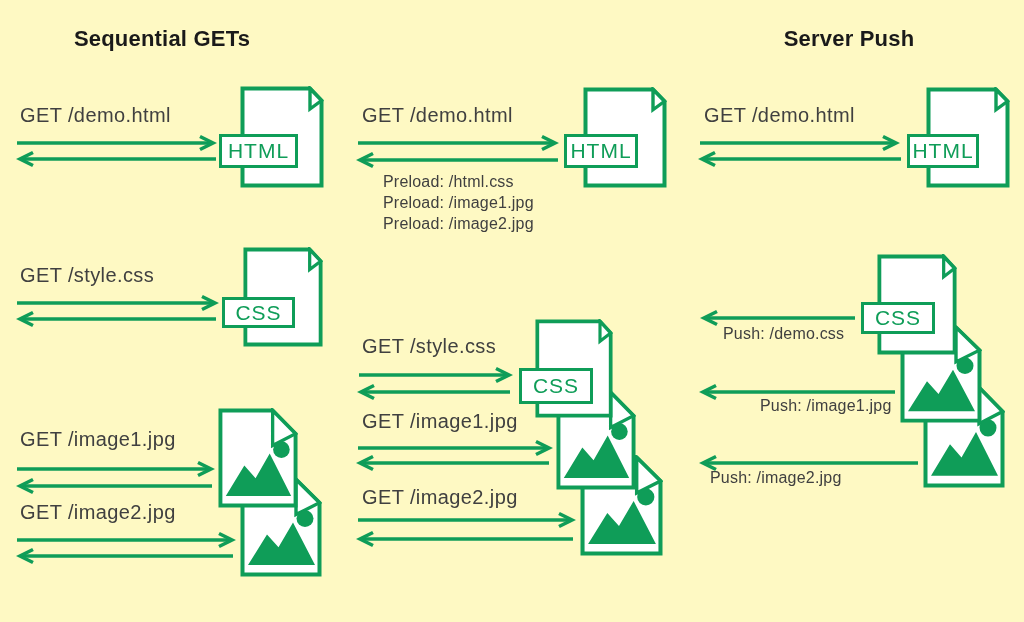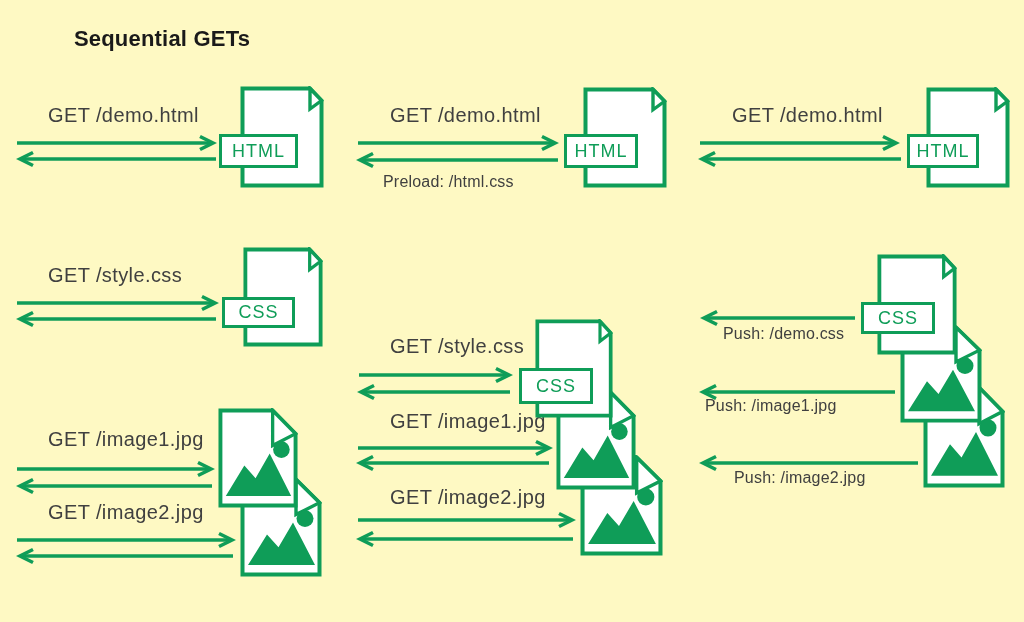--- a/index.html
+++ b/index.html
@@ -11,36 +11,36 @@
   .canvas{
     position:relative;width:1024px;height:622px;background:#fef9c3;
     font-family:Liberation Sans, sans-serif;overflow:hidden;
   }
   .title{
     position:absolute;text-align:center;font-weight:700;font-size:22px;
     color:var(--heading);white-space:nowrap;letter-spacing:.2px;
   }
   .req{
     position:absolute;font-size:20px;color:var(--text);
-    white-space:nowrap;letter-spacing:.4px;margin-left:28px;
+    white-space:nowrap;letter-spacing:.4px;
   }
   .hint{
     position:absolute;font-size:16px;color:var(--text);
     white-space:nowrap;letter-spacing:.2px;
   }
   .arrow{position:absolute;color:var(--green);}
   .arrow line,.arrow polyline{
     stroke:var(--green);stroke-width:3.6;fill:none;stroke-linejoin:miter;
   }
   .doc{position:absolute;color:var(--green);}
   .filelabel{
     position:absolute;box-sizing:border-box;background:#ffffff;
     border:3.5px solid var(--green);color:var(--green);
     display:flex;align-items:center;justify-content:center;
-    font-size:18px;letter-spacing:1px;white-space:nowrap;
+    font-size:21px;letter-spacing:1px;white-space:nowrap;
   }
 </style>
 </head>
 <body>
 
 <svg width="0" height="0" style="position:absolute" aria-hidden="true">
   <defs>
     <symbol id="sym-doc" viewBox="0 0 84 102" preserveAspectRatio="none">
       <path d="M2.5 2.5 H70 L81.5 14.5 V99.5 H2.5 Z" fill="#ffffff" stroke="currentColor" stroke-width="4" stroke-linejoin="miter"></path>
       <path d="M70 2.5 V23 L81.5 14.5 Z" fill="#ffffff" stroke="currentColor" stroke-width="3.4" stroke-linejoin="miter"></path>
@@ -121,20 +121,22 @@
   <svg class="arrow" style="left:356px;top:151px" width="202" height="18">
     <line x1="5" y1="9" x2="202" y2="9"></line>
       <polyline points="17,2.5 4,9 17,15.5"></polyline>
   </svg>
   <svg class="doc" style="left:583px;top:87px;z-index:5" width="84" height="101">
       <use href="#sym-doc"></use>
     </svg>
   <div class="filelabel" style="left:564px;top:134px;width:74px;height:34px;z-index:6">HTML</div>
 
   <div class="hint" style="left:383px;top:173px">Preload: /html.css</div>
+  <div class="hint" style="left:383px;top:194px">Preload: /image1.jpg</div>
+  <div class="hint" style="left:383px;top:215px">Preload: /image2.jpg</div>
 
   <div class="req" style="left:362px;top:335px">GET /style.css</div>
   <svg class="arrow" style="left:359px;top:366px" width="154" height="18">
     <line x1="0" y1="9" x2="148" y2="9"></line>
       <polyline points="137,2.5 150,9 137,15.5"></polyline>
   </svg>
   <svg class="arrow" style="left:357px;top:383px" width="153" height="18">
     <line x1="5" y1="9" x2="153" y2="9"></line>
       <polyline points="17,2.5 4,9 17,15.5"></polyline>
   </svg>
@@ -162,20 +164,21 @@
       <polyline points="201,2.5 214,9 201,15.5"></polyline>
   </svg>
   <svg class="arrow" style="left:356px;top:530px" width="217" height="18">
     <line x1="5" y1="9" x2="217" y2="9"></line>
       <polyline points="17,2.5 4,9 17,15.5"></polyline>
   </svg>
   <svg class="doc" style="left:580px;top:455px;z-index:10" width="83" height="101">
       <use href="#sym-imgdoc"></use>
     </svg>
 
+  <div class="title" style="left:720px;top:26px;width:258px">Server Push</div>
 
   <div class="req" style="left:704px;top:104px">GET /demo.html</div>
   <svg class="arrow" style="left:700px;top:134px" width="200" height="18">
     <line x1="0" y1="9" x2="194" y2="9"></line>
       <polyline points="183,2.5 196,9 183,15.5"></polyline>
   </svg>
   <svg class="arrow" style="left:698px;top:150px" width="203" height="18">
     <line x1="5" y1="9" x2="203" y2="9"></line>
       <polyline points="17,2.5 4,9 17,15.5"></polyline>
   </svg>
@@ -191,27 +194,27 @@
   <div class="hint" style="left:723px;top:325px">Push: /demo.css</div>
   <svg class="doc" style="left:877px;top:254px;z-index:30" width="80" height="101">
       <use href="#sym-doc"></use>
     </svg>
   <div class="filelabel" style="left:861px;top:302px;width:74px;height:32px;z-index:31">CSS</div>
 
   <svg class="arrow" style="left:699px;top:383px" width="196" height="18">
     <line x1="5" y1="9" x2="196" y2="9"></line>
       <polyline points="17,2.5 4,9 17,15.5"></polyline>
   </svg>
-  <div class="hint" style="left:705px;top:397px">Push: /image1.jpg</div>
+  <div class="hint" style="left:760px;top:397px">Push: /image1.jpg</div>
   <svg class="doc" style="left:900px;top:325px;z-index:20" width="82" height="98">
       <use href="#sym-imgdoc"></use>
     </svg>
 
   <svg class="arrow" style="left:699px;top:454px" width="219" height="18">
     <line x1="5" y1="9" x2="219" y2="9"></line>
       <polyline points="17,2.5 4,9 17,15.5"></polyline>
   </svg>
-  <div class="hint" style="left:734px;top:469px">Push: /image2.jpg</div>
+  <div class="hint" style="left:710px;top:469px">Push: /image2.jpg</div>
   <svg class="doc" style="left:923px;top:385px;z-index:10" width="82" height="103">
       <use href="#sym-imgdoc"></use>
     </svg>
 
 </div>
 
 </body></html>

